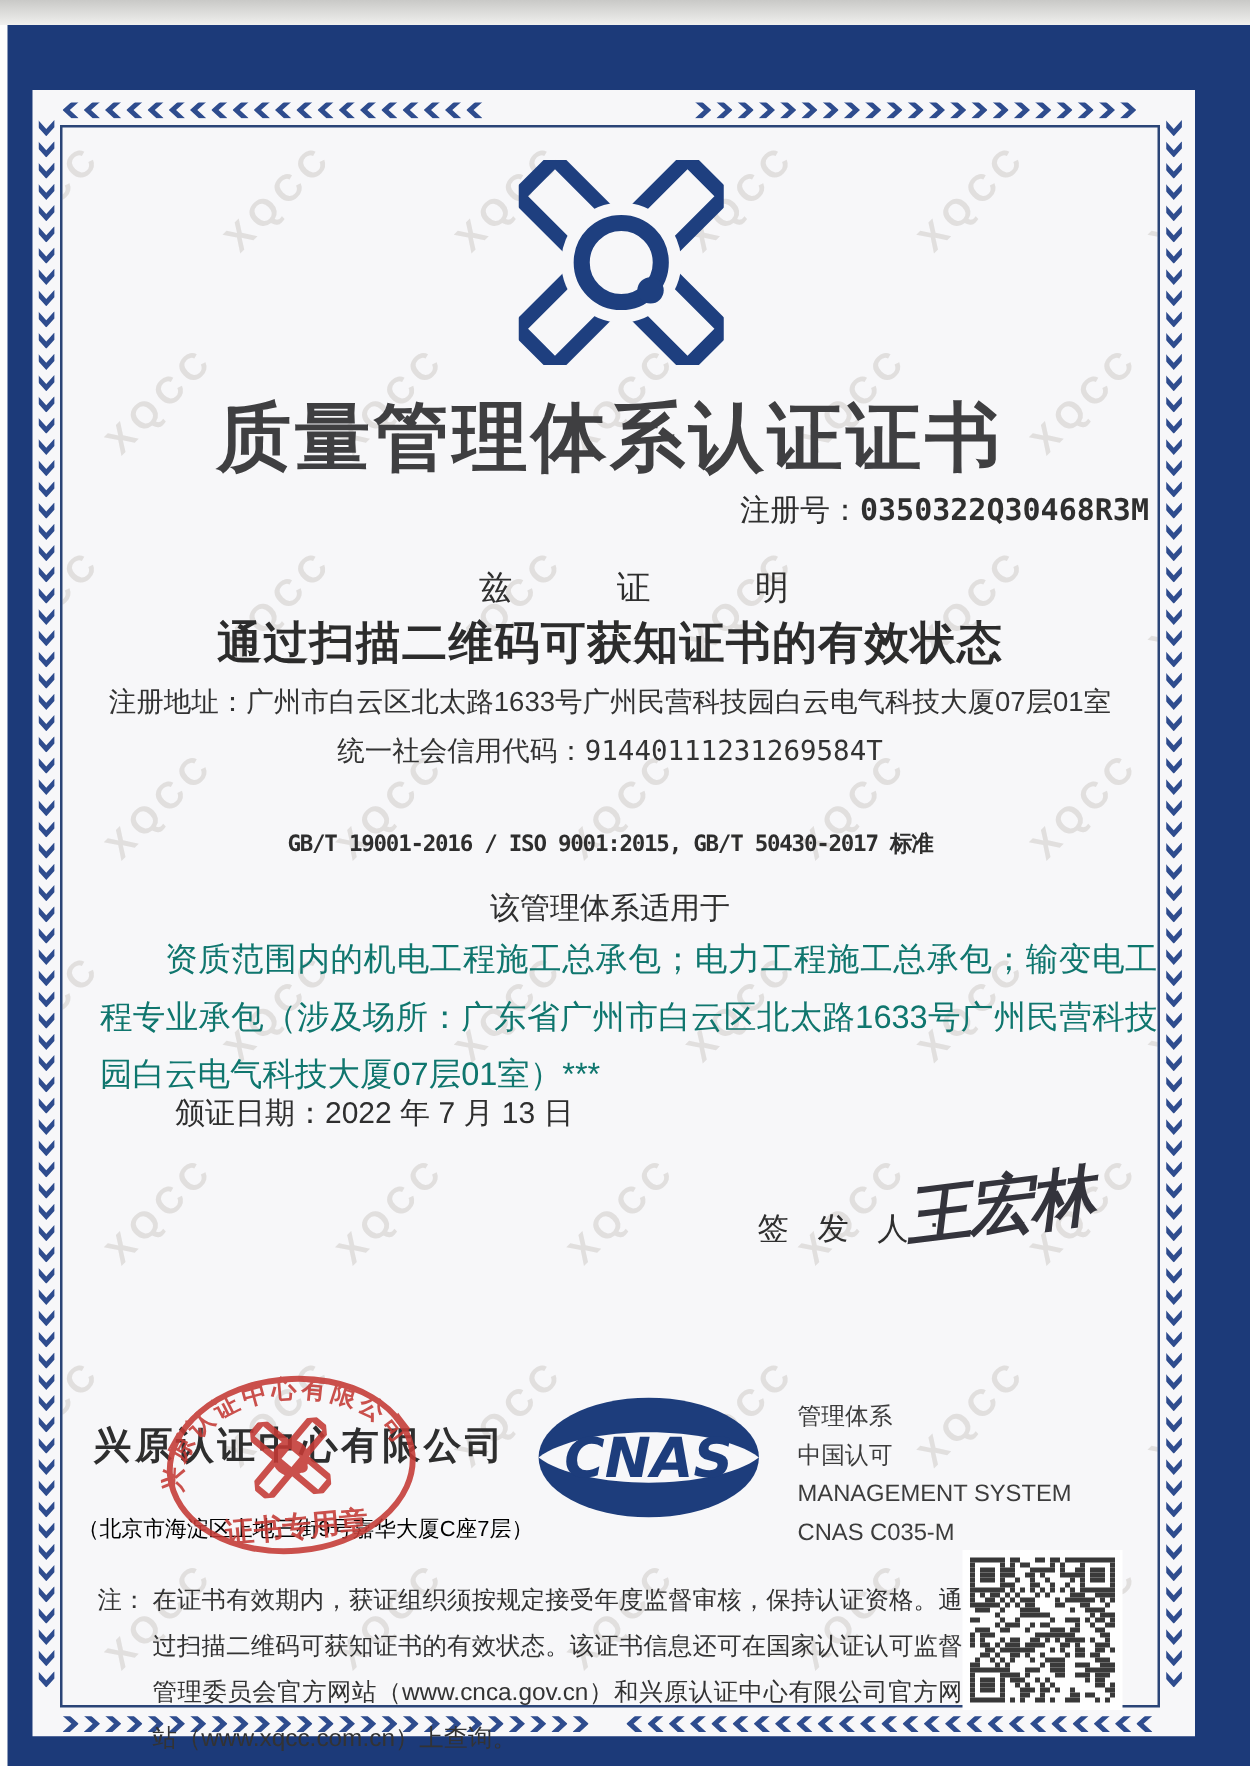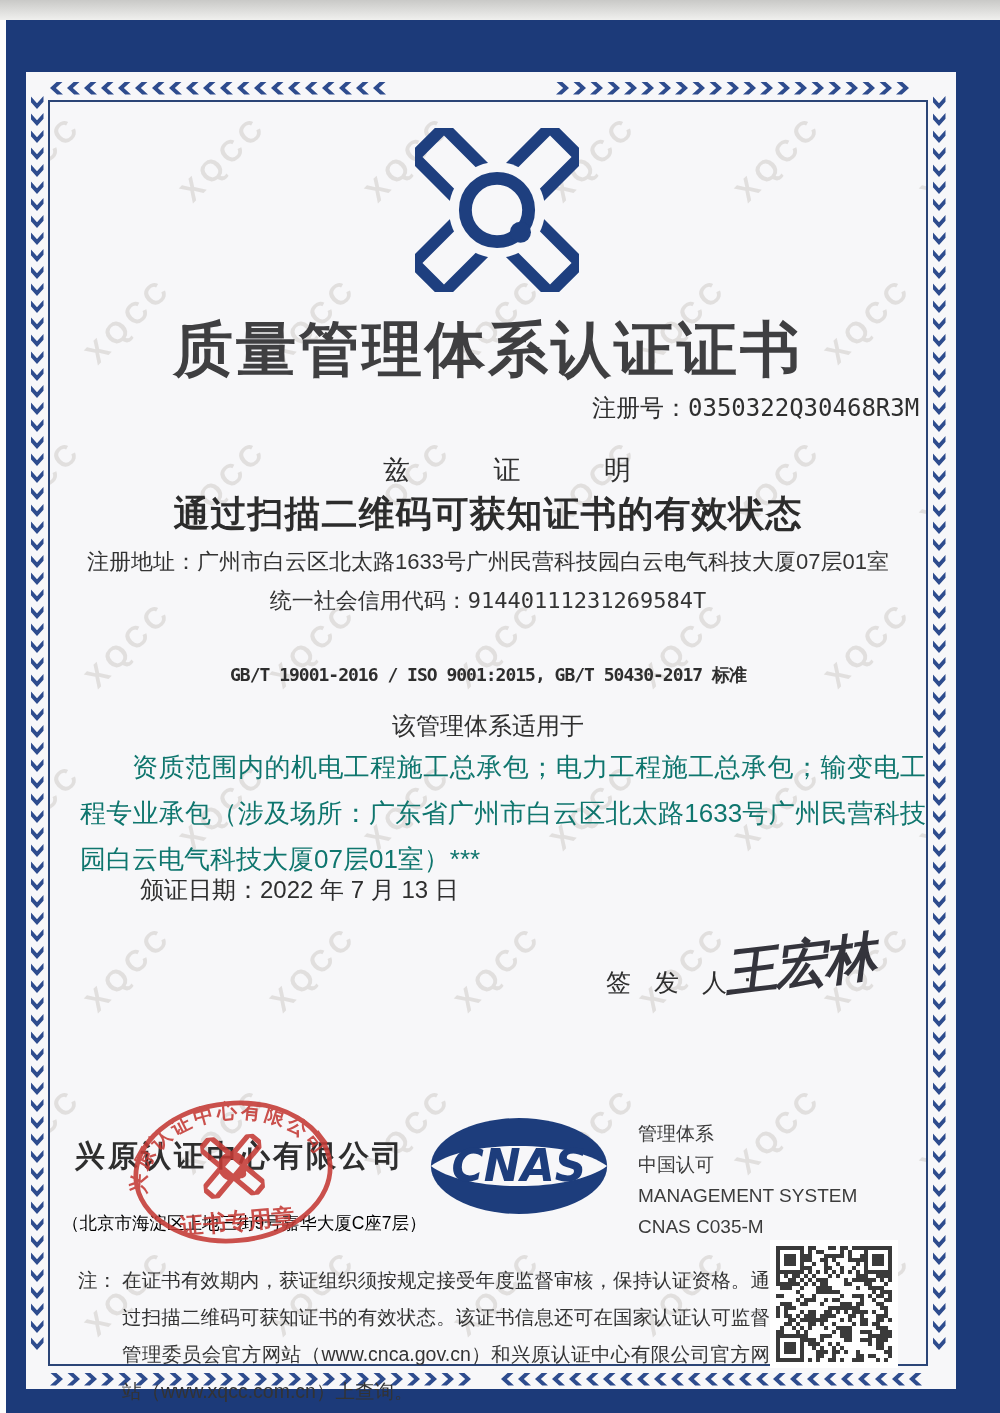--- a/index.html
+++ b/index.html
@@ -27,21 +27,21 @@
   .chv.down {clip-path:polygon(0 0,0 45%,50% 100%,100% 45%,100% 0,50% 55%);}
   
   .wm-layer{position:absolute;left:50px;top:102px;width:876px;height:1262px;overflow:hidden;pointer-events:none;}
   .wm{position:absolute;transform:rotate(-45deg);font-size:30px;font-weight:bold;
       letter-spacing:5px;color:rgba(168,162,156,0.28);}
   
   .abs{position:absolute;}
   .ctr{left:50px;width:876px;text-align:center;}
   .title{top:310px;font-size:60px;font-weight:bold;color:var(--ink);letter-spacing:3px;}
   .reg{left:592px;top:392px;font-size:24px;color:#2f2f2f;}
-  .reg .num{font-family:"DejaVu Sans Mono",monospace;font-weight:normal;letter-spacing:0;}
+  .reg .num{font-family:"DejaVu Sans Mono",monospace;font-weight:bold;letter-spacing:0;}
   .certify{top:452px;font-size:27px;letter-spacing:38px;padding-left:38px;color:#2f2f2f;}
   .company{top:490px;font-size:36px;font-weight:bold;color:#2c2c2c;letter-spacing:1px;}
   .addr{top:547px;font-size:22px;color:#333;}
   .credit{top:586px;font-size:22px;color:#333;}
   .credit .num{font-family:"DejaVu Sans Mono",monospace;text-align:center;}
   .comply{top:628px;font-size:25px;letter-spacing:13px;padding-left:13px;color:#2f2f2f;}
   .standards{top:663px;font-size:18px;font-weight:bold;color:#2e2e2e;
              font-family:"DejaVu Sans Mono",monospace;letter-spacing:-1px;}
   .scopehead{top:710px;font-size:24px;color:#2f2f2f;}
   .scope{left:80px;top:744px;width:846px;font-size:26px;line-height:46px;

